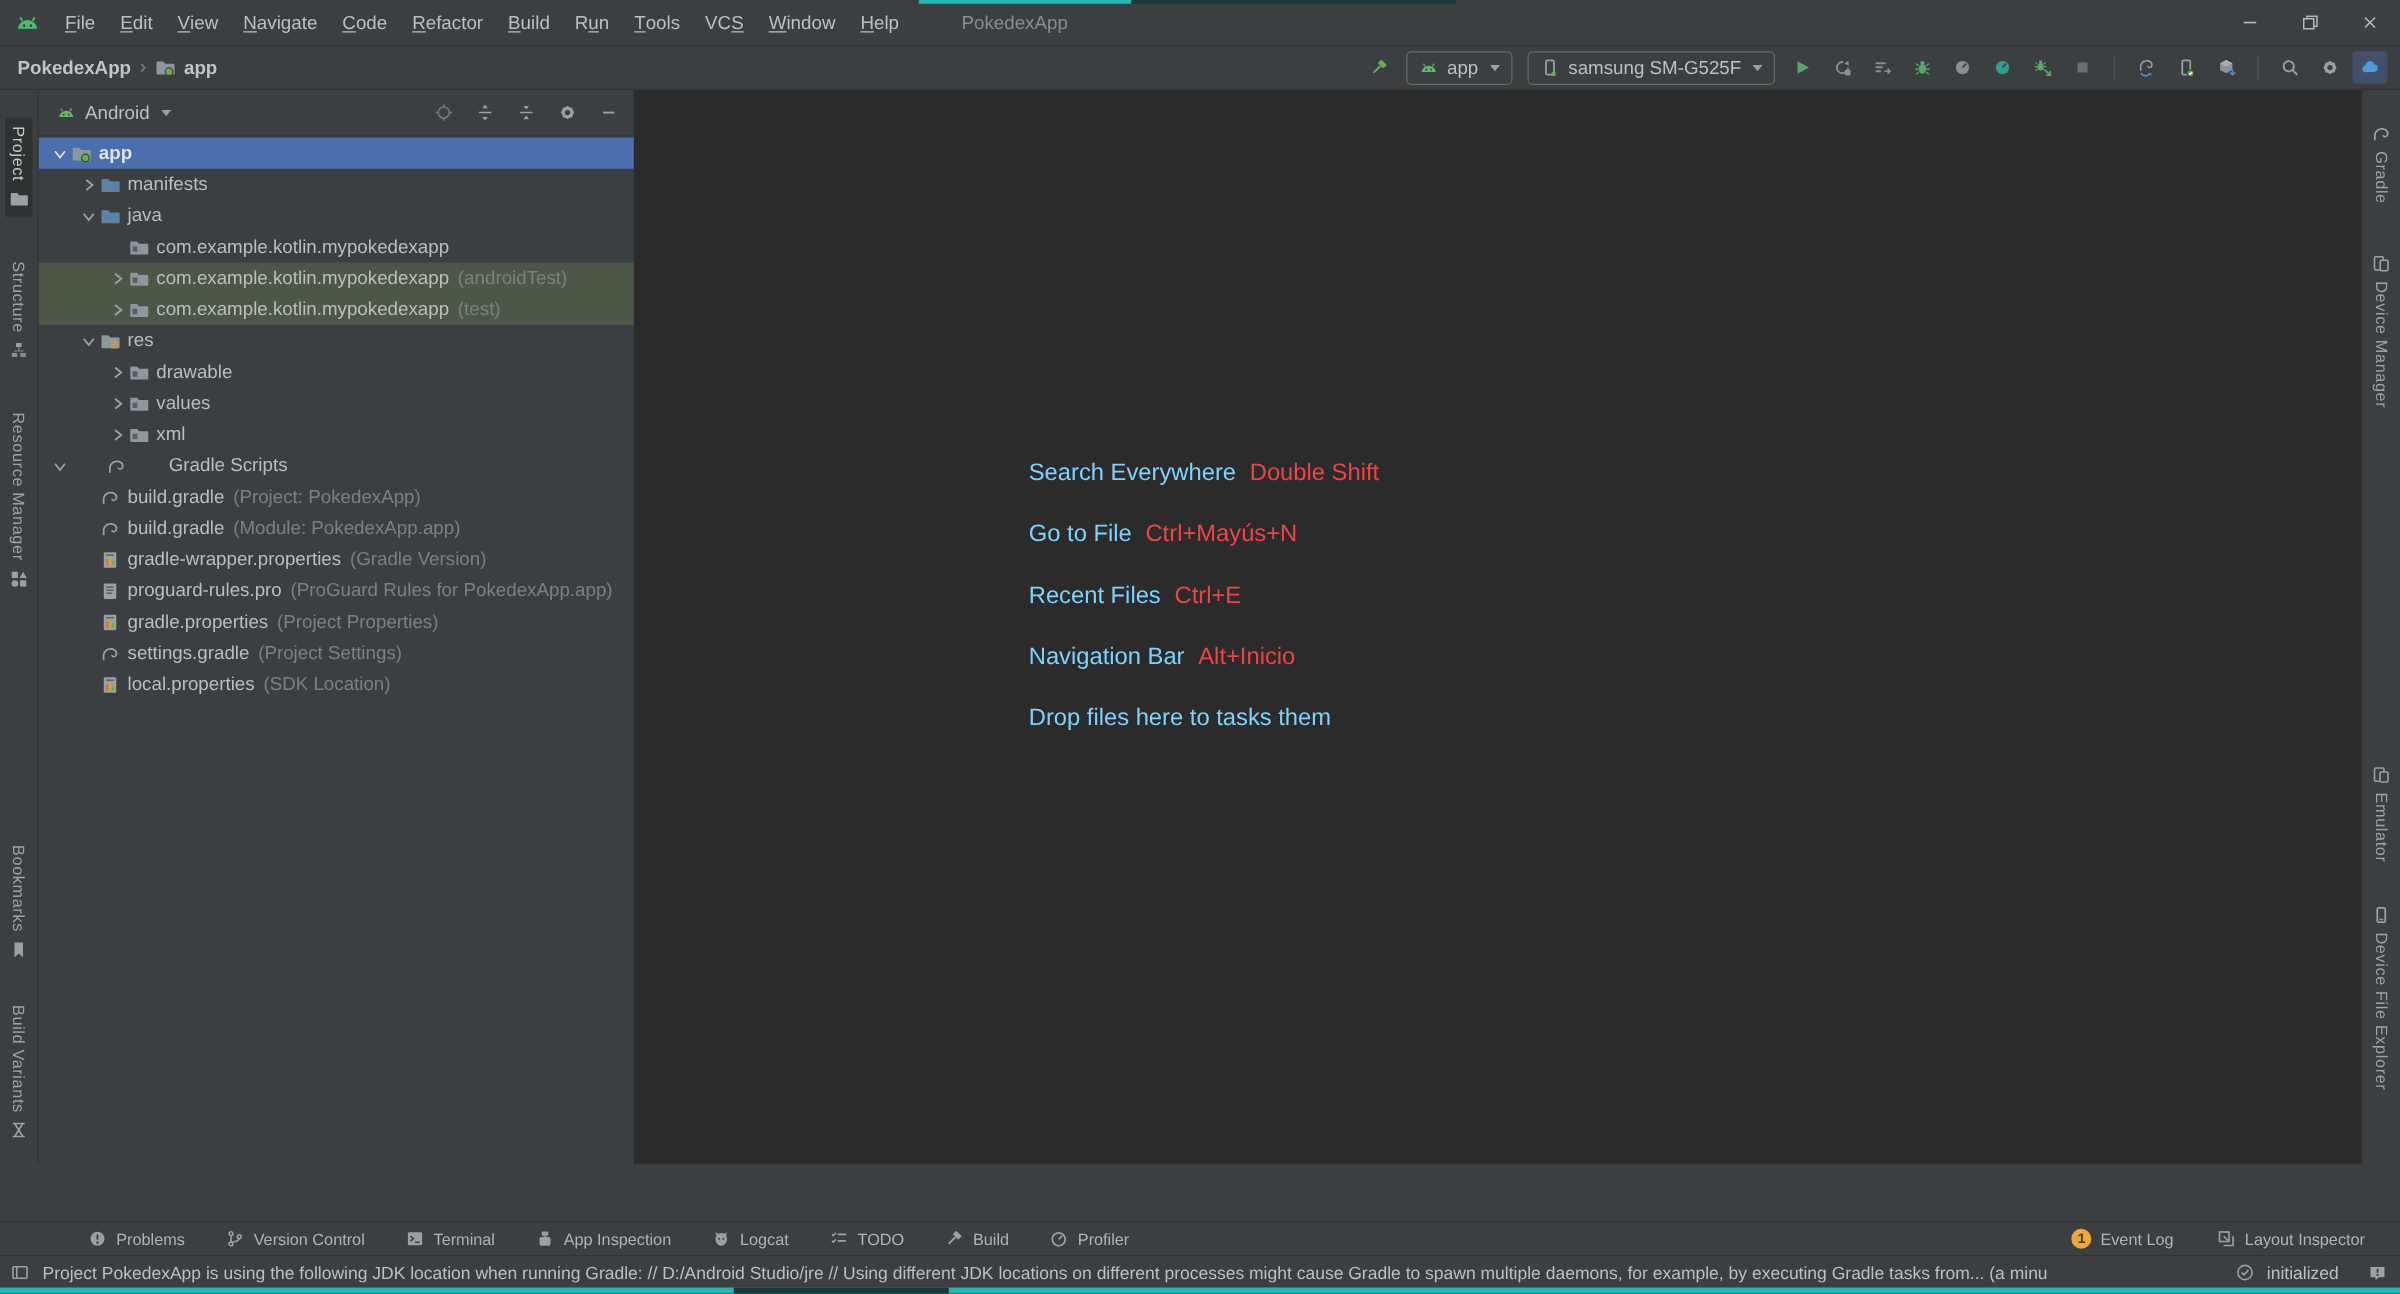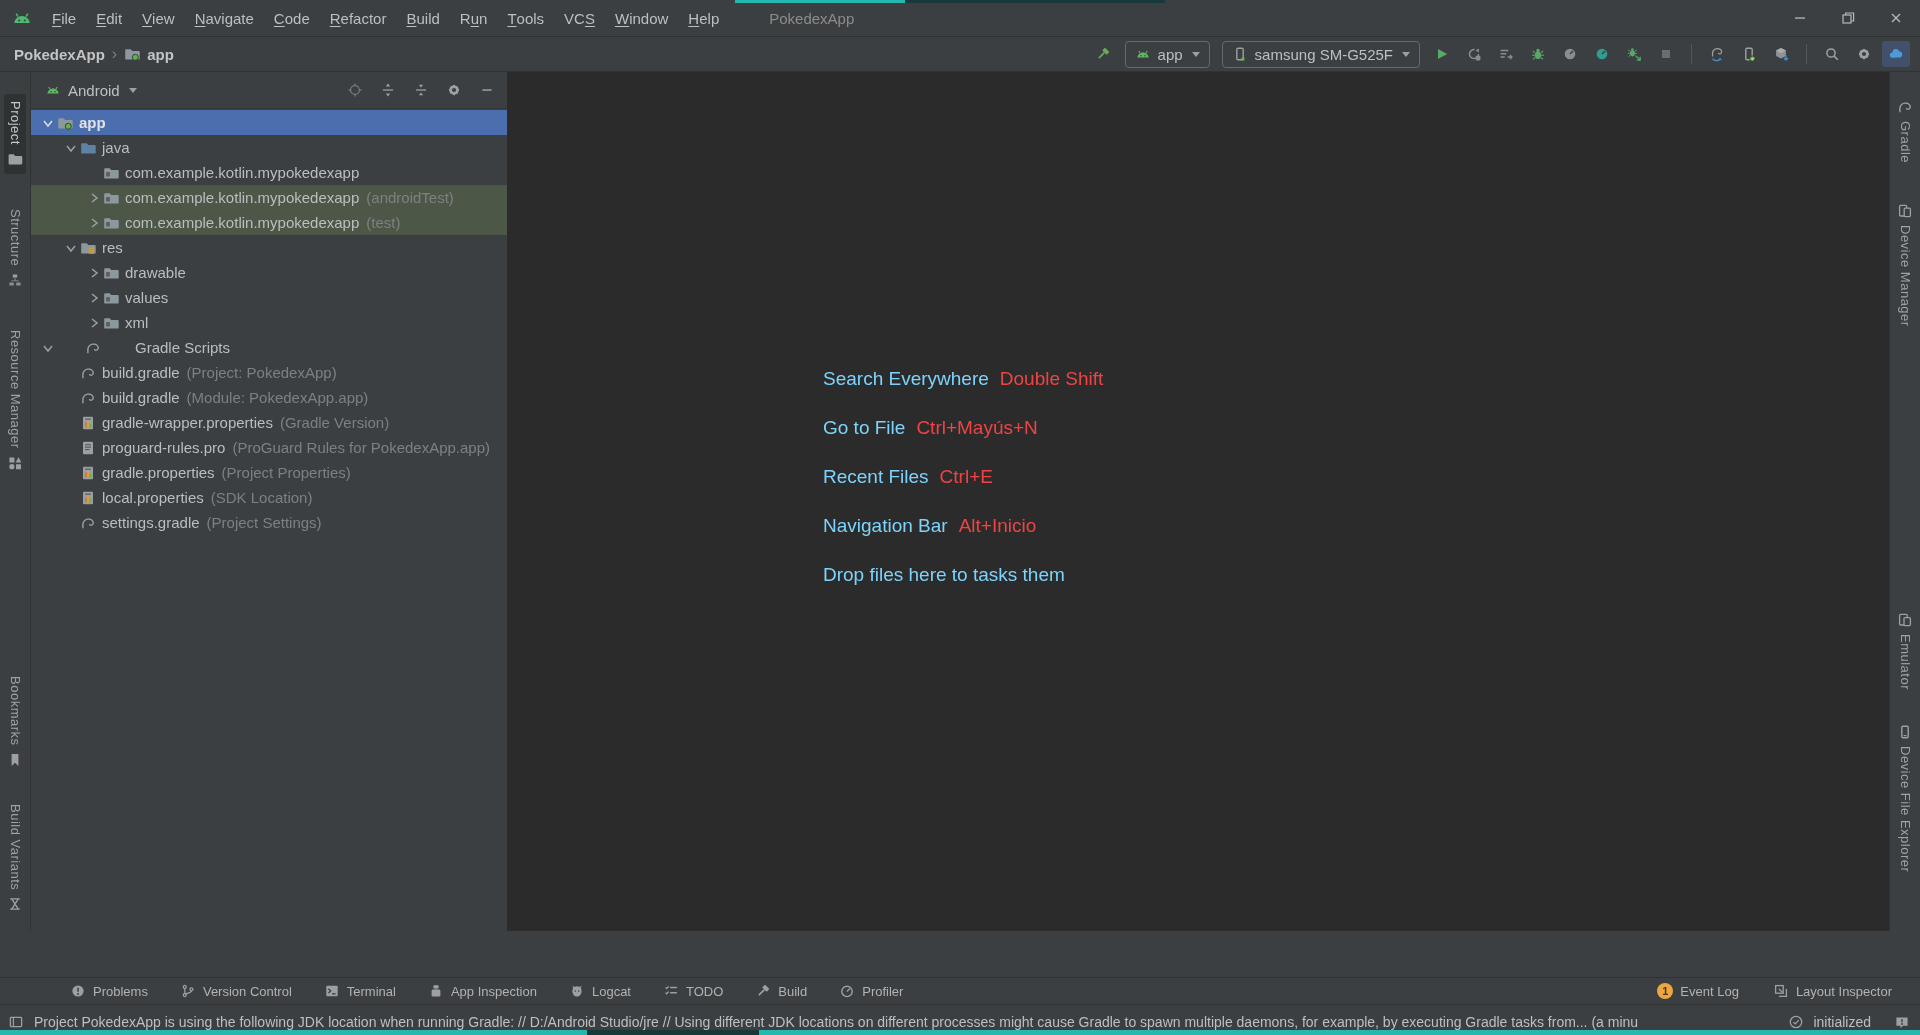--- a/index.html
+++ b/index.html
@@ -71,21 +71,21 @@
   .hint-label{color:#7dd3fc;}
   .hint-key{color:#ef4444;margin-left:11px;}
 
   
   .bottombar{height:26px;background:#3c3f41;border-top:1px solid #323232;display:flex;align-items:center;font-size:13px;color:#b0b2b4;padding:0 28px 0 70px;gap:32px;flex:0 0 auto;margin-top:46px;}
   .bb-item{display:flex;align-items:center;gap:7px;cursor:default;}
   .bb-right{margin-left:auto;display:flex;align-items:center;gap:34px;}
   .badge{width:16px;height:16px;border-radius:50%;background:#eda73e;color:#4a3c1e;font-size:11px;font-weight:bold;display:inline-flex;align-items:center;justify-content:center;}
 
   
-  .statusbar{height:25px;background:#3c3f41;border-top:1px solid #323232;display:flex;align-items:flex-end;padding:0 10px 0 8px;font-size:14px;color:#bdbfc1;gap:10px;flex:0 0 auto;}
+  .statusbar{height:25px;background:#3c3f41;border-top:1px solid #323232;display:flex;align-items:center;padding:0 10px 0 8px;font-size:14px;color:#bdbfc1;gap:10px;flex:0 0 auto;}
   .status-msg{white-space:nowrap;overflow:hidden;flex:0 1 auto;}
   .status-right{margin-left:auto;display:flex;align-items:center;gap:9px;flex:0 0 auto;}
 
   
   .bottom-progress{height:5px;background:#25b8b0;position:relative;flex:0 0 auto;}
   .bottom-progress .dark{position:absolute;left:587px;width:172px;height:5px;background:#17393a;}
 </style>
 </head>
 <body>
 
@@ -544,20 +544,33 @@
               <svg width="16" height="16" viewBox="0 0 16 16" xmlns="http://www.w3.org/2000/svg">
                 <path d="M1.2 13.6h13.6c.5 0 .9-.4.9-.9V5.9c0-.5-.4-.9-.9-.9H8.2L6.7 3.2H2.1c-.5 0-.9.4-.9.9v8.6c0 .5.4.9.9.9z" fill="#8d979e"></path>
                 <circle cx="11.3" cy="11.3" r="3" fill="#62b543" stroke="#3c3f41" stroke-width="1"></circle>
               </svg>
             </span>
             <span class="lbl">app</span>
           </div>
           <div class="tree-row" style="padding-left: 31px;">
             <span class="chev">
               <svg width="16" height="16" viewBox="0 0 16 16" xmlns="http://www.w3.org/2000/svg">
+                <polyline points="6,4 11,8 6,12" fill="none" stroke="#9da0a3" stroke-width="1.5"></polyline>
+              </svg>
+            </span>
+            <span class="icon">
+              <svg width="16" height="16" viewBox="0 0 16 16" xmlns="http://www.w3.org/2000/svg">
+                <path d="M1.2 13.6h13.6c.5 0 .9-.4.9-.9V5.9c0-.5-.4-.9-.9-.9H8.2L6.7 3.2H2.1c-.5 0-.9.4-.9.9v8.6c0 .5.4.9.9.9z" fill="#5c82a6"></path>
+              </svg>
+            </span>
+            <span class="lbl">manifests</span>
+          </div>
+          <div class="tree-row" style="padding-left: 31px;">
+            <span class="chev">
+              <svg width="16" height="16" viewBox="0 0 16 16" xmlns="http://www.w3.org/2000/svg">
                 <polyline points="4,6 8,11 12,6" fill="none" stroke="#9da0a3" stroke-width="1.5"></polyline>
               </svg>
             </span>
             <span class="icon">
               <svg width="16" height="16" viewBox="0 0 16 16" xmlns="http://www.w3.org/2000/svg">
                 <path d="M1.2 13.6h13.6c.5 0 .9-.4.9-.9V5.9c0-.5-.4-.9-.9-.9H8.2L6.7 3.2H2.1c-.5 0-.9.4-.9.9v8.6c0 .5.4.9.9.9z" fill="#5c82a6"></path>
               </svg>
             </span>
             <span class="lbl">java</span>
           </div>
@@ -734,39 +747,39 @@
                 <rect x="9.5" y="8.6" width="1.9" height="3.8" fill="#62b543"></rect>
               </svg>
             </span>
             <span class="lbl">gradle.properties</span>
             <span class="sfx">(Project Properties)</span>
           </div>
           <div class="tree-row" style="padding-left: 31px;">
             <span class="chev"></span>
             <span class="icon">
               <svg width="16" height="16" viewBox="0 0 16 16" xmlns="http://www.w3.org/2000/svg">
+                <path d="M2.2 13.2V9.6C2.2 6 5 3.4 8.6 3.4c3 0 5.3 1.9 5.3 4.4 0 1.8-1.3 3.1-2.9 3.1-1.2 0-2.1-.8-2.1-2h1.3c0 .5.4.8.8.8.8 0 1.5-.9 1.5-1.9 0-1.7-1.7-3-4-3-2.8 0-4.9 2.1-4.9 4.9v3.5z" fill="#9da0a3"></path>
+              </svg>
+            </span>
+            <span class="lbl">settings.gradle</span>
+            <span class="sfx">(Project Settings)</span>
+          </div>
+          <div class="tree-row" style="padding-left: 31px;">
+            <span class="chev"></span>
+            <span class="icon">
+              <svg width="16" height="16" viewBox="0 0 16 16" xmlns="http://www.w3.org/2000/svg">
                 <rect x="3" y="1.8" width="10" height="12.4" rx="1" fill="#9da0a3"></rect>
                 <rect x="5" y="3.6" width="6" height="1.1" fill="#55585a"></rect>
                 <rect x="4.9" y="7.4" width="1.9" height="5" fill="#d77432"></rect>
                 <rect x="7.2" y="6" width="1.9" height="6.4" fill="#d7a13a"></rect>
                 <rect x="9.5" y="8.6" width="1.9" height="3.8" fill="#62b543"></rect>
               </svg>
             </span>
             <span class="lbl">local.properties</span>
             <span class="sfx">(SDK Location)</span>
-          </div>
-          <div class="tree-row" style="padding-left: 31px;">
-            <span class="chev"></span>
-            <span class="icon">
-              <svg width="16" height="16" viewBox="0 0 16 16" xmlns="http://www.w3.org/2000/svg">
-                <path d="M2.2 13.2V9.6C2.2 6 5 3.4 8.6 3.4c3 0 5.3 1.9 5.3 4.4 0 1.8-1.3 3.1-2.9 3.1-1.2 0-2.1-.8-2.1-2h1.3c0 .5.4.8.8.8.8 0 1.5-.9 1.5-1.9 0-1.7-1.7-3-4-3-2.8 0-4.9 2.1-4.9 4.9v3.5z" fill="#9da0a3"></path>
-              </svg>
-            </span>
-            <span class="lbl">settings.gradle</span>
-            <span class="sfx">(Project Settings)</span>
           </div>
         </div>
     </div>
 
     <div class="editor">
       <div class="hints" id="hints">
           <div class="hint-row">
             <span class="hint-label">Search Everywhere</span>
             <span class="hint-key">Double Shift</span>
           </div>

